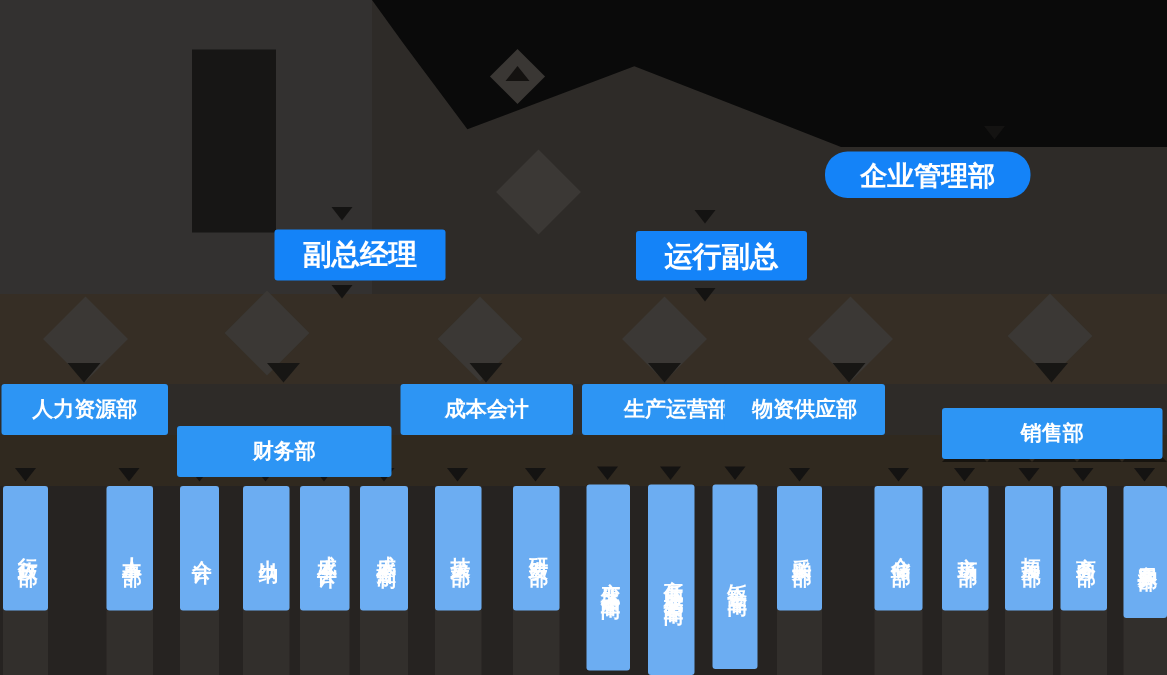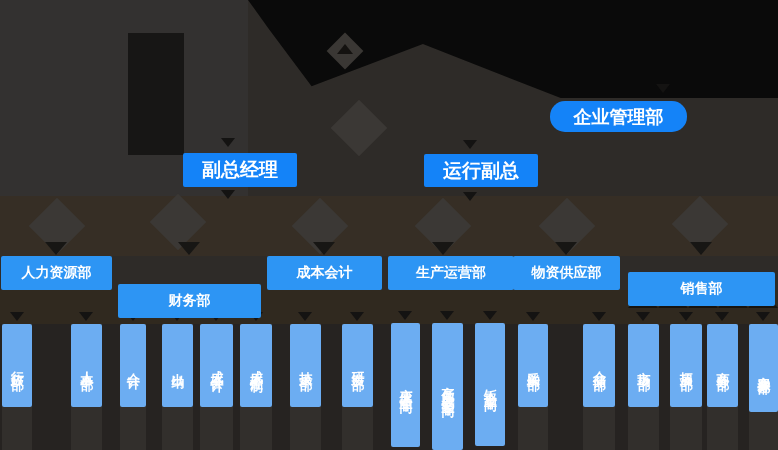--- a/index.html
+++ b/index.html
@@ -120,21 +120,21 @@
   <div class="arr-down sm" style="left:756px;top:312px;"></div>
 
   <div class="node tbox ent" style="left:550px;top:101px;width:137px;height:31px;">企业管理部</div>
   <div class="node tbox" style="left:183px;top:153px;width:114px;height:34px;">副总经理</div>
   <div class="node tbox" style="left:424px;top:154px;width:114px;height:33px;">运行副总</div>
 
   <div class="node hbox" style="left:1px;top:256px;width:111px;">人力资源部</div>
   <div class="node hbox" style="left:118px;top:256px;width:143px;margin-top:28px;">财务部</div>
   <div class="node hbox" style="left:267px;top:256px;width:115px;">成本会计</div>
   <div class="node hbox" style="left:388px;top:256px;width:126px;">生产运营部</div>
-  <div class="node hbox" style="left:513px;top:256px;width:107px;">物资供应部</div>
+  <div class="node hbox" style="left:483px;top:256px;width:107px;">物资供应部</div>
   <div class="node hbox" style="left:628px;top:272px;width:147px;">销售部</div>
 
   <div class="node vbox" style="left:2px;top:324px;width:30px;height:83px;">行政部</div>
   <div class="node vbox" style="left:71px;top:324px;width:31px;height:83px;">人事部</div>
   <div class="node vbox" style="left:120px;top:324px;width:26px;height:83px;">会计</div>
   <div class="node vbox" style="left:162px;top:324px;width:31px;height:83px;">出纳</div>
   <div class="node vbox" style="left:200px;top:324px;width:33px;height:83px;">成本会计</div>
   <div class="node vbox" style="left:240px;top:324px;width:32px;height:83px;">成本控制</div>
   <div class="node vbox" style="left:290px;top:324px;width:31px;height:83px;">技术部</div>
   <div class="node vbox" style="left:342px;top:324px;width:31px;height:83px;">研发部</div>

